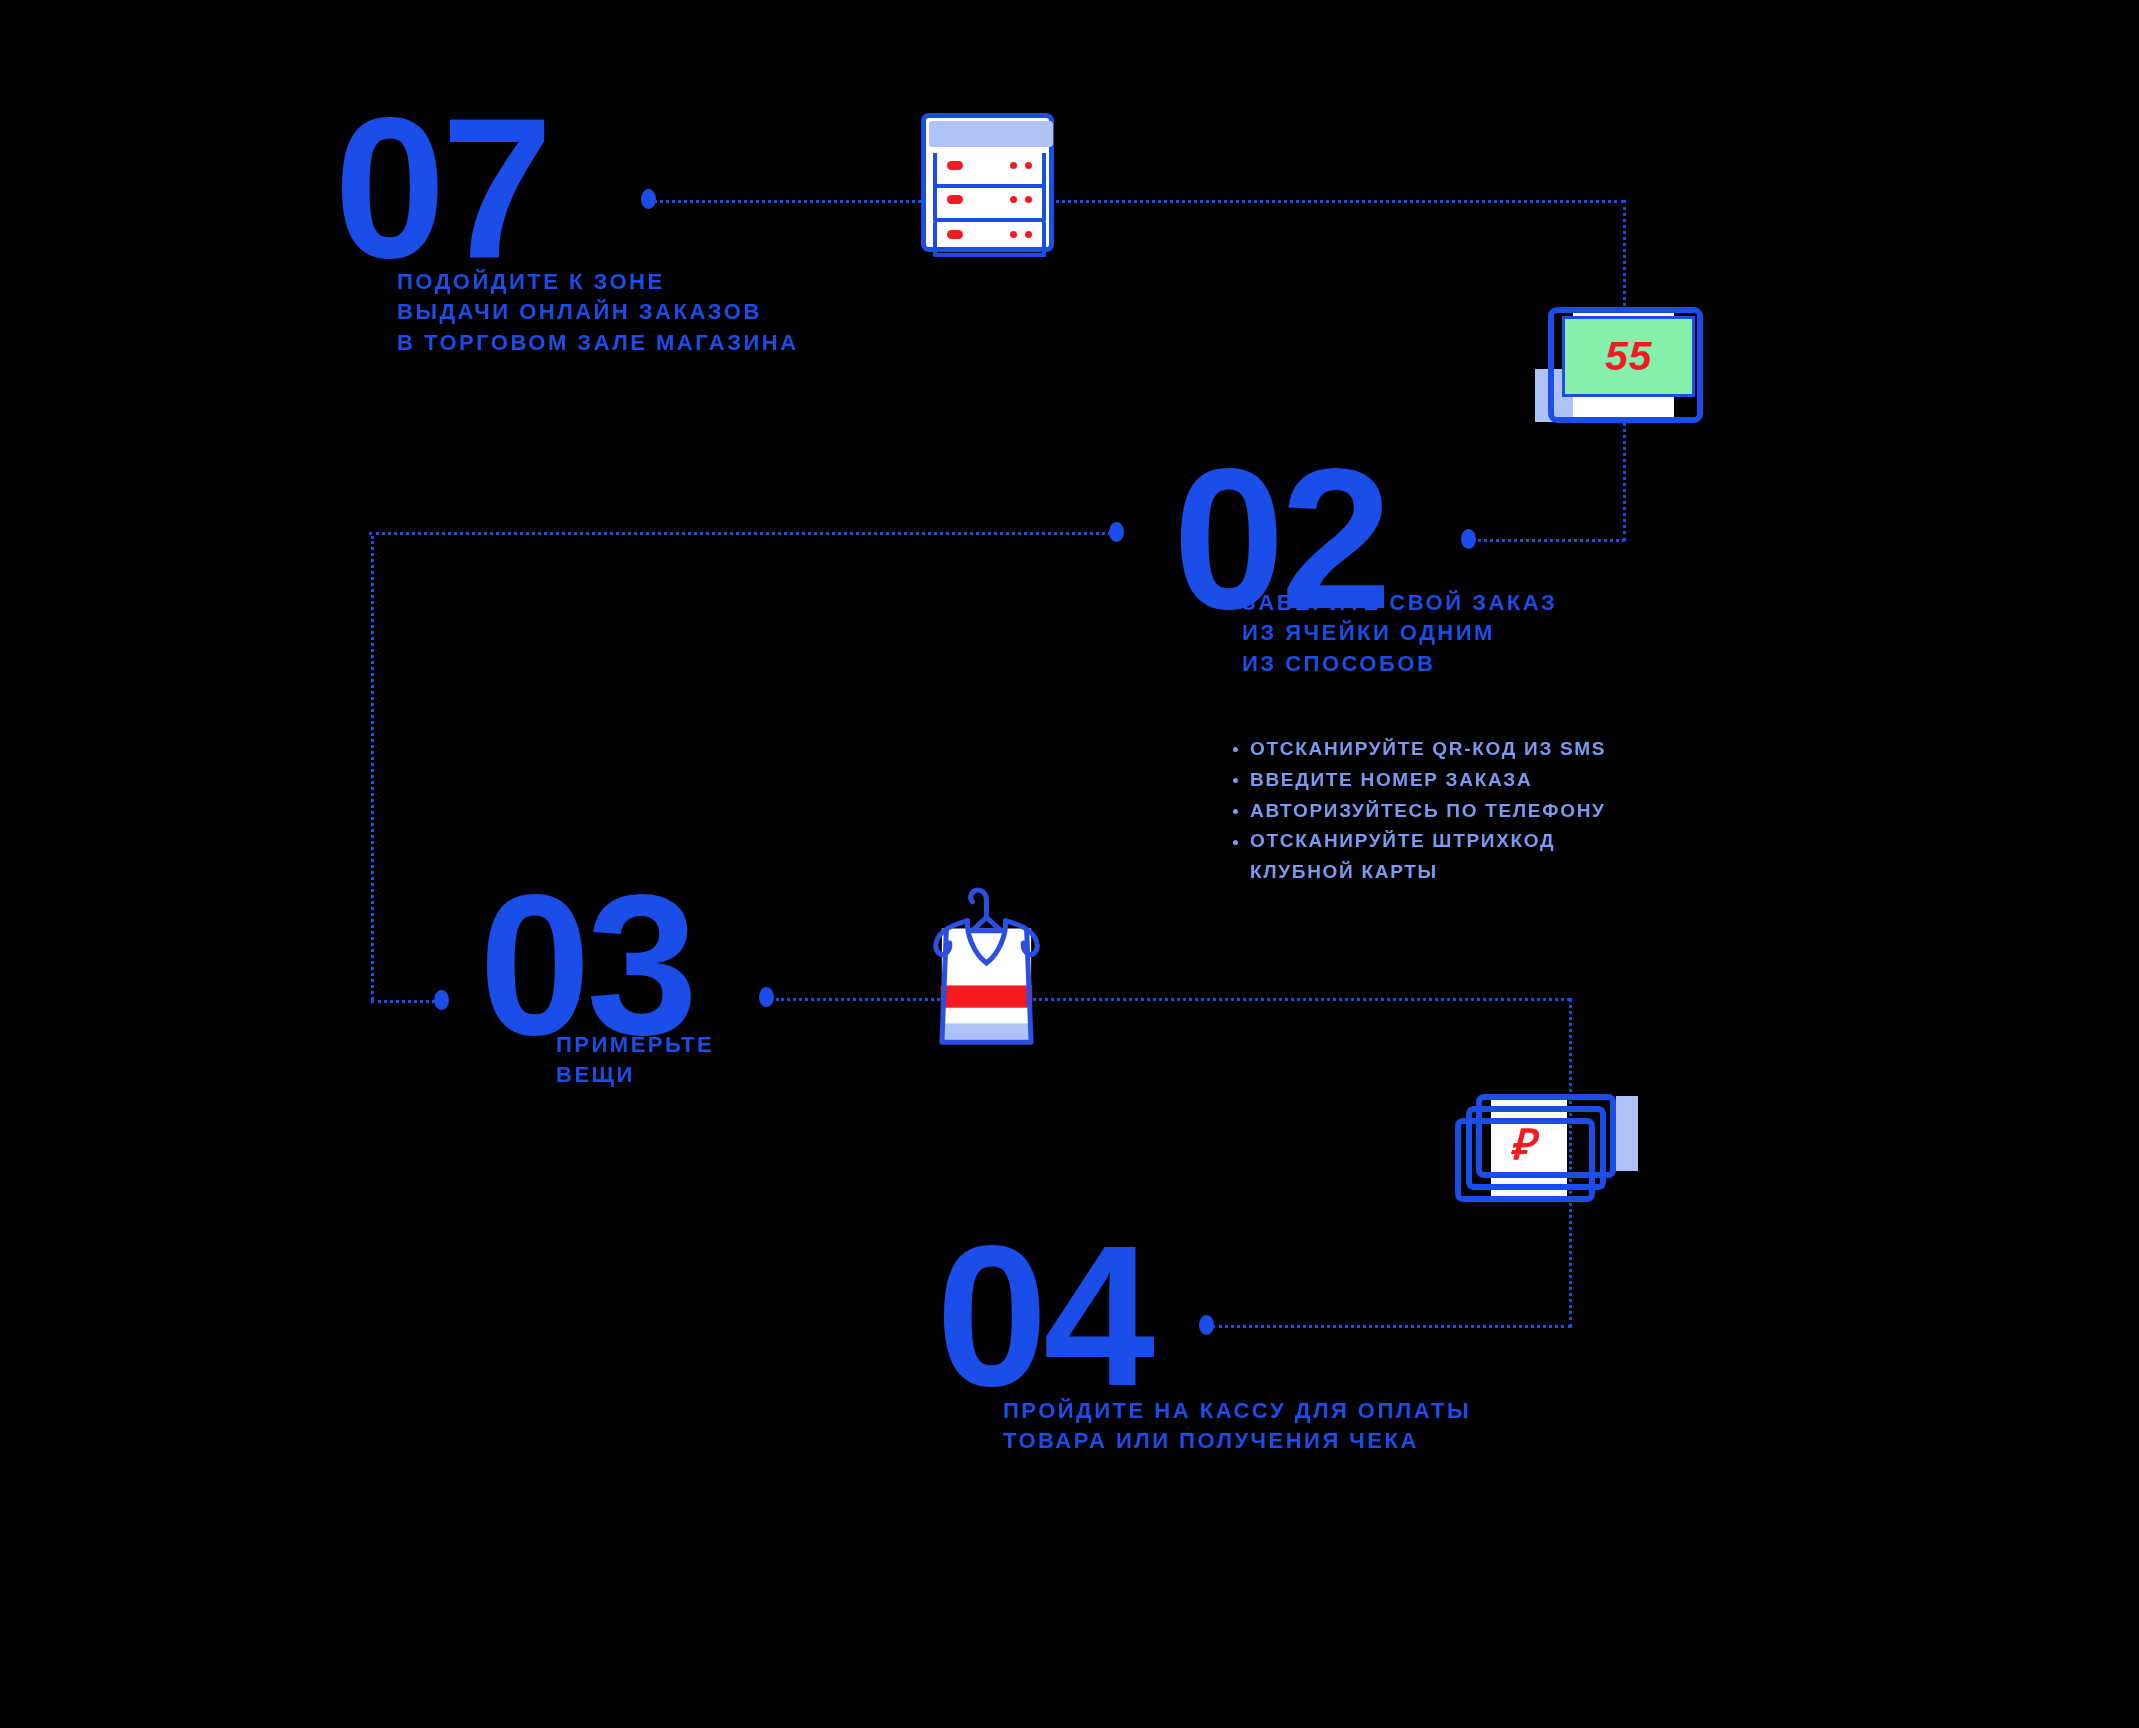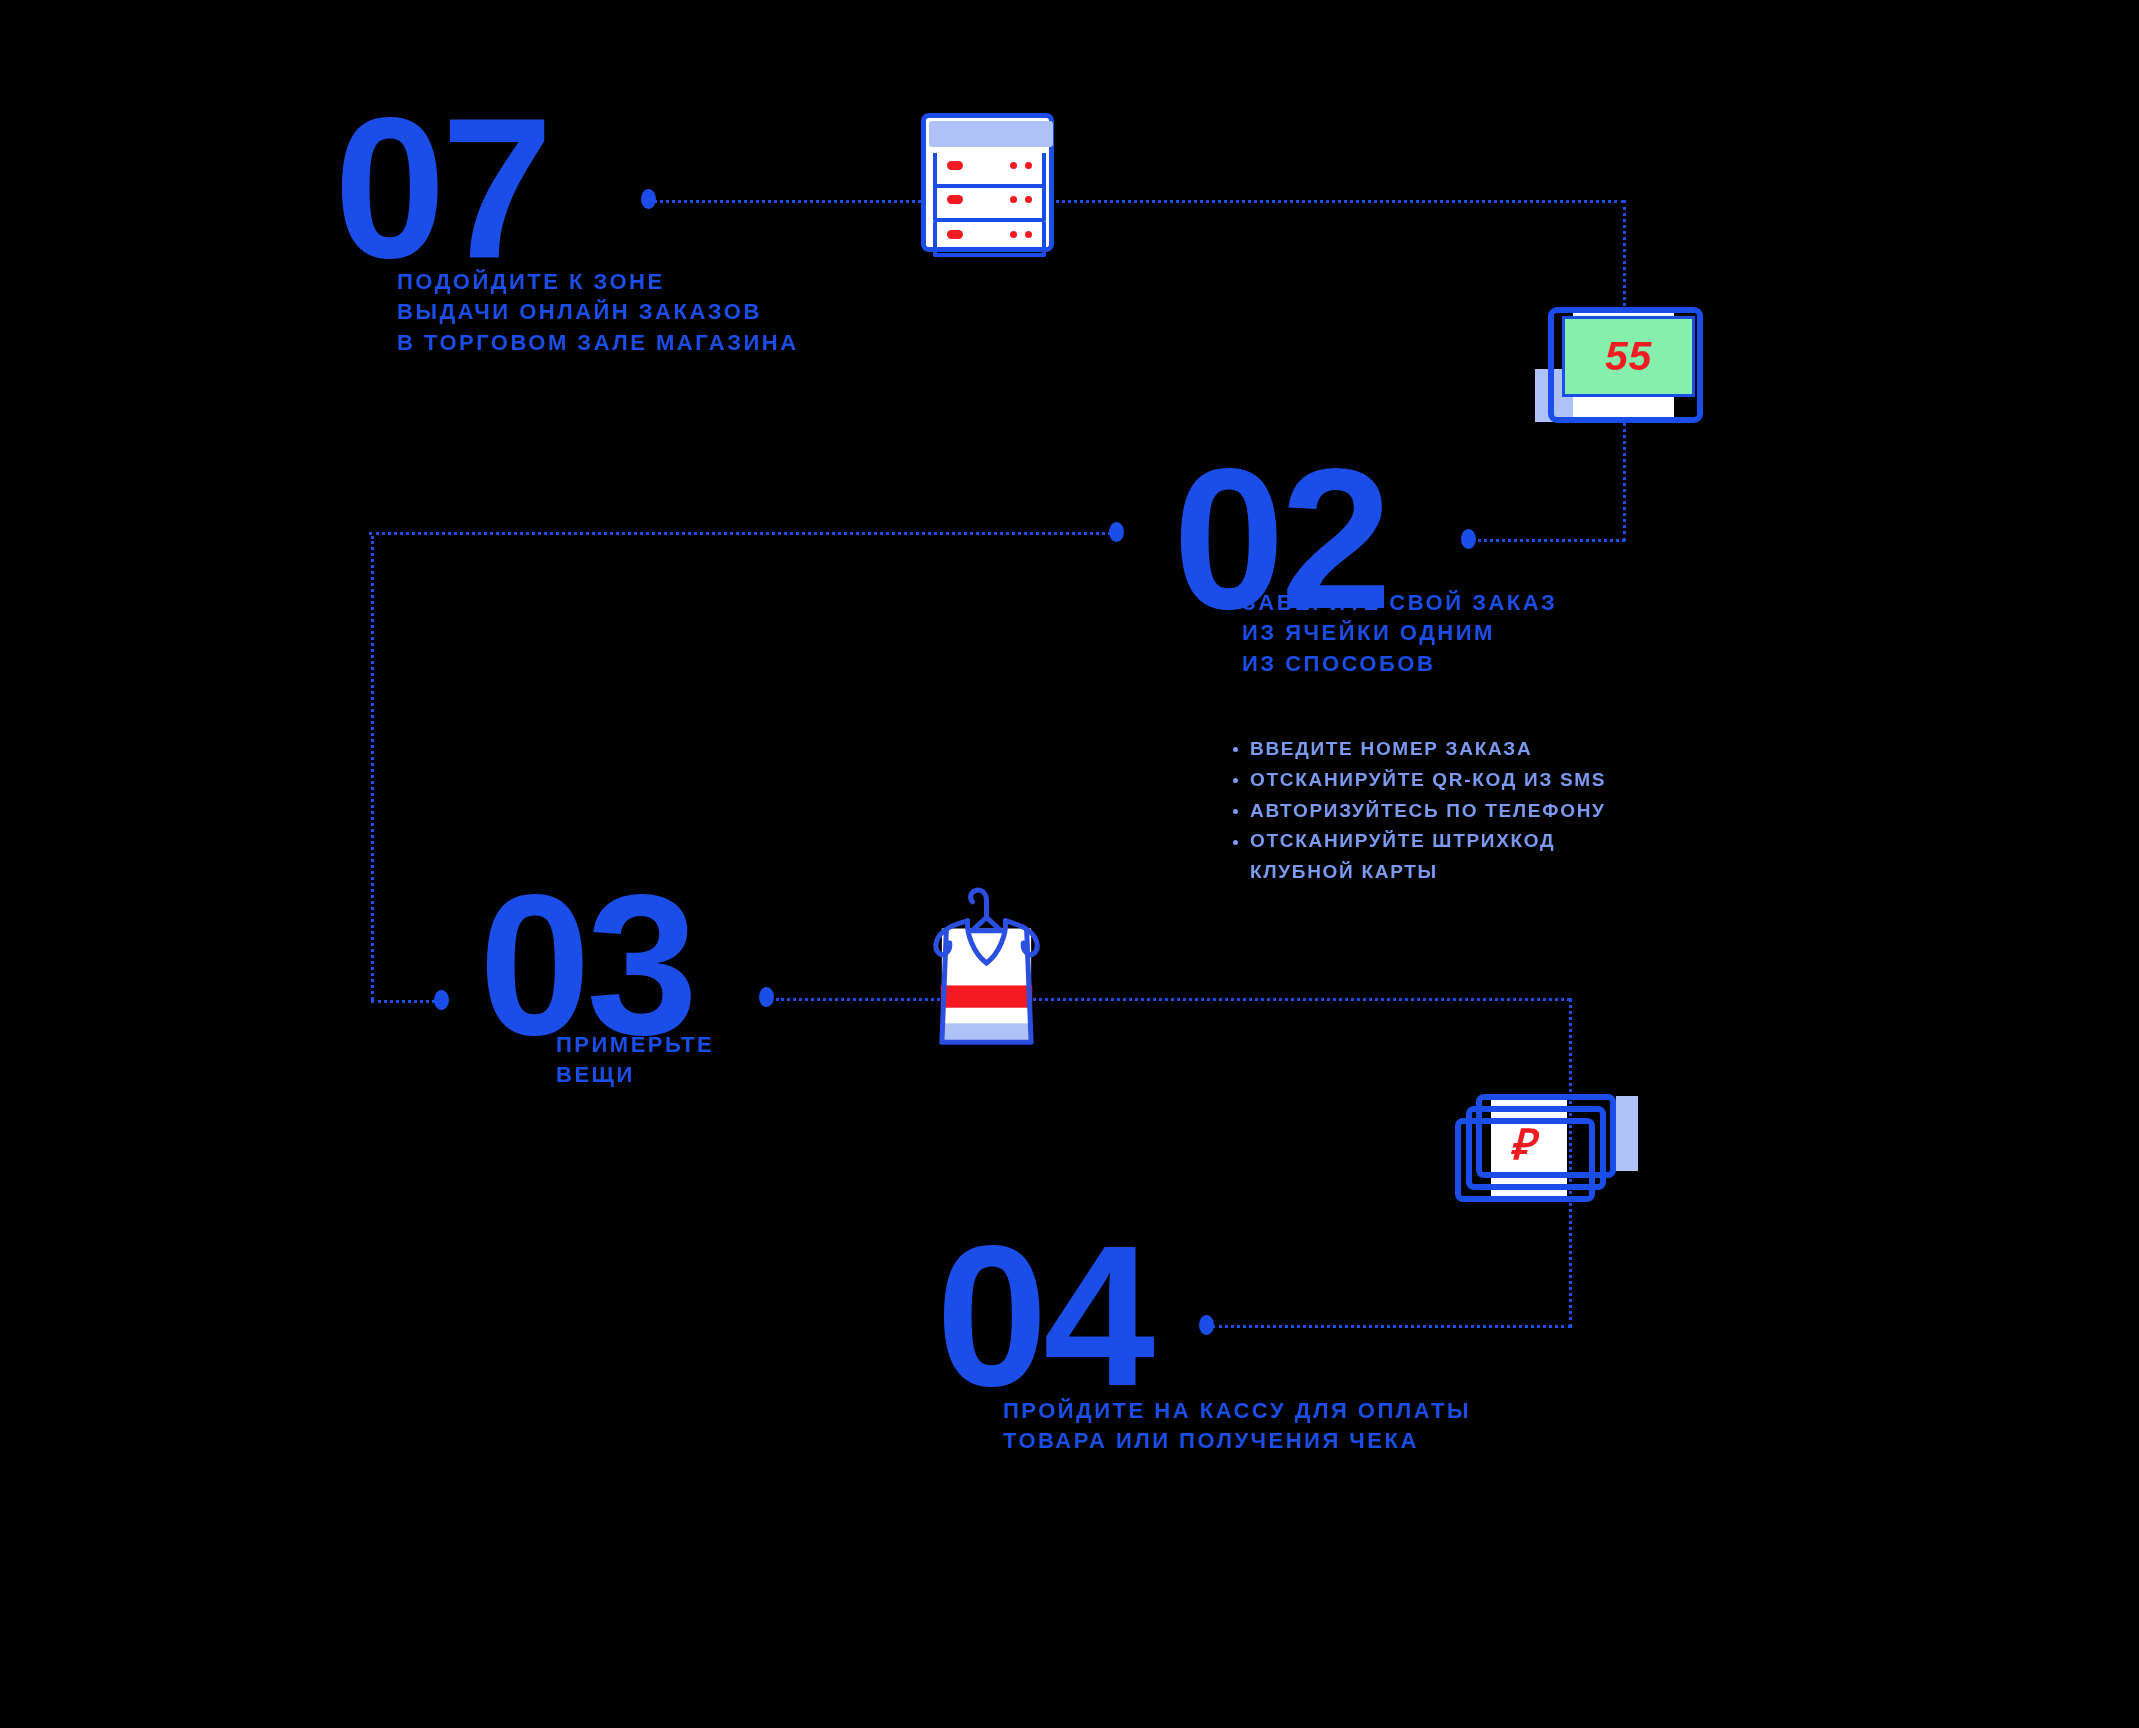--- a/index.html
+++ b/index.html
@@ -291,22 +291,22 @@
   <div class="numeral" style="left:334px; top:106px;">07</div>
   <div class="step-head" style="left:397px; top:267px; width:641px;">ПОДОЙДИТЕ К ЗОНЕ
 ВЫДАЧИ ОНЛАЙН ЗАКАЗОВ
 В ТОРГОВОМ ЗАЛЕ МАГАЗИНА</div>
 
   <div class="numeral" style="left:1173px; top:457px;">02</div>
   <div class="step-head" style="left:1242px; top:588px; width:641px;">ЗАБЕРИТЕ СВОЙ ЗАКАЗ
 ИЗ ЯЧЕЙКИ ОДНИМ
 ИЗ СПОСОБОВ</div>
   <ul class="bullet-list" style="left:1230px; top:734px; width:641px;">
+    <li>ОТСКАНИРУЙТЕ QR-КОД ИЗ SMS</li>
     <li>ВВЕДИТЕ НОМЕР ЗАКАЗА</li>
-    <li>ОТСКАНИРУЙТЕ QR-КОД ИЗ SMS</li>
     <li>АВТОРИЗУЙТЕСЬ ПО ТЕЛЕФОНУ</li>
     <li style="white-space:pre-line;">ОТСКАНИРУЙТЕ ШТРИХКОД
 КЛУБНОЙ КАРТЫ</li>
   </ul>
 
   <div class="numeral" style="left:479px; top:883px;">03</div>
   <div class="step-head" style="left:543px; top:1030px; width:502px;margin-left:13px;">ПРИМЕРЬТЕ
 ВЕЩИ</div>
 
   <div class="numeral" style="left:936px; top:1234px;">04</div>

